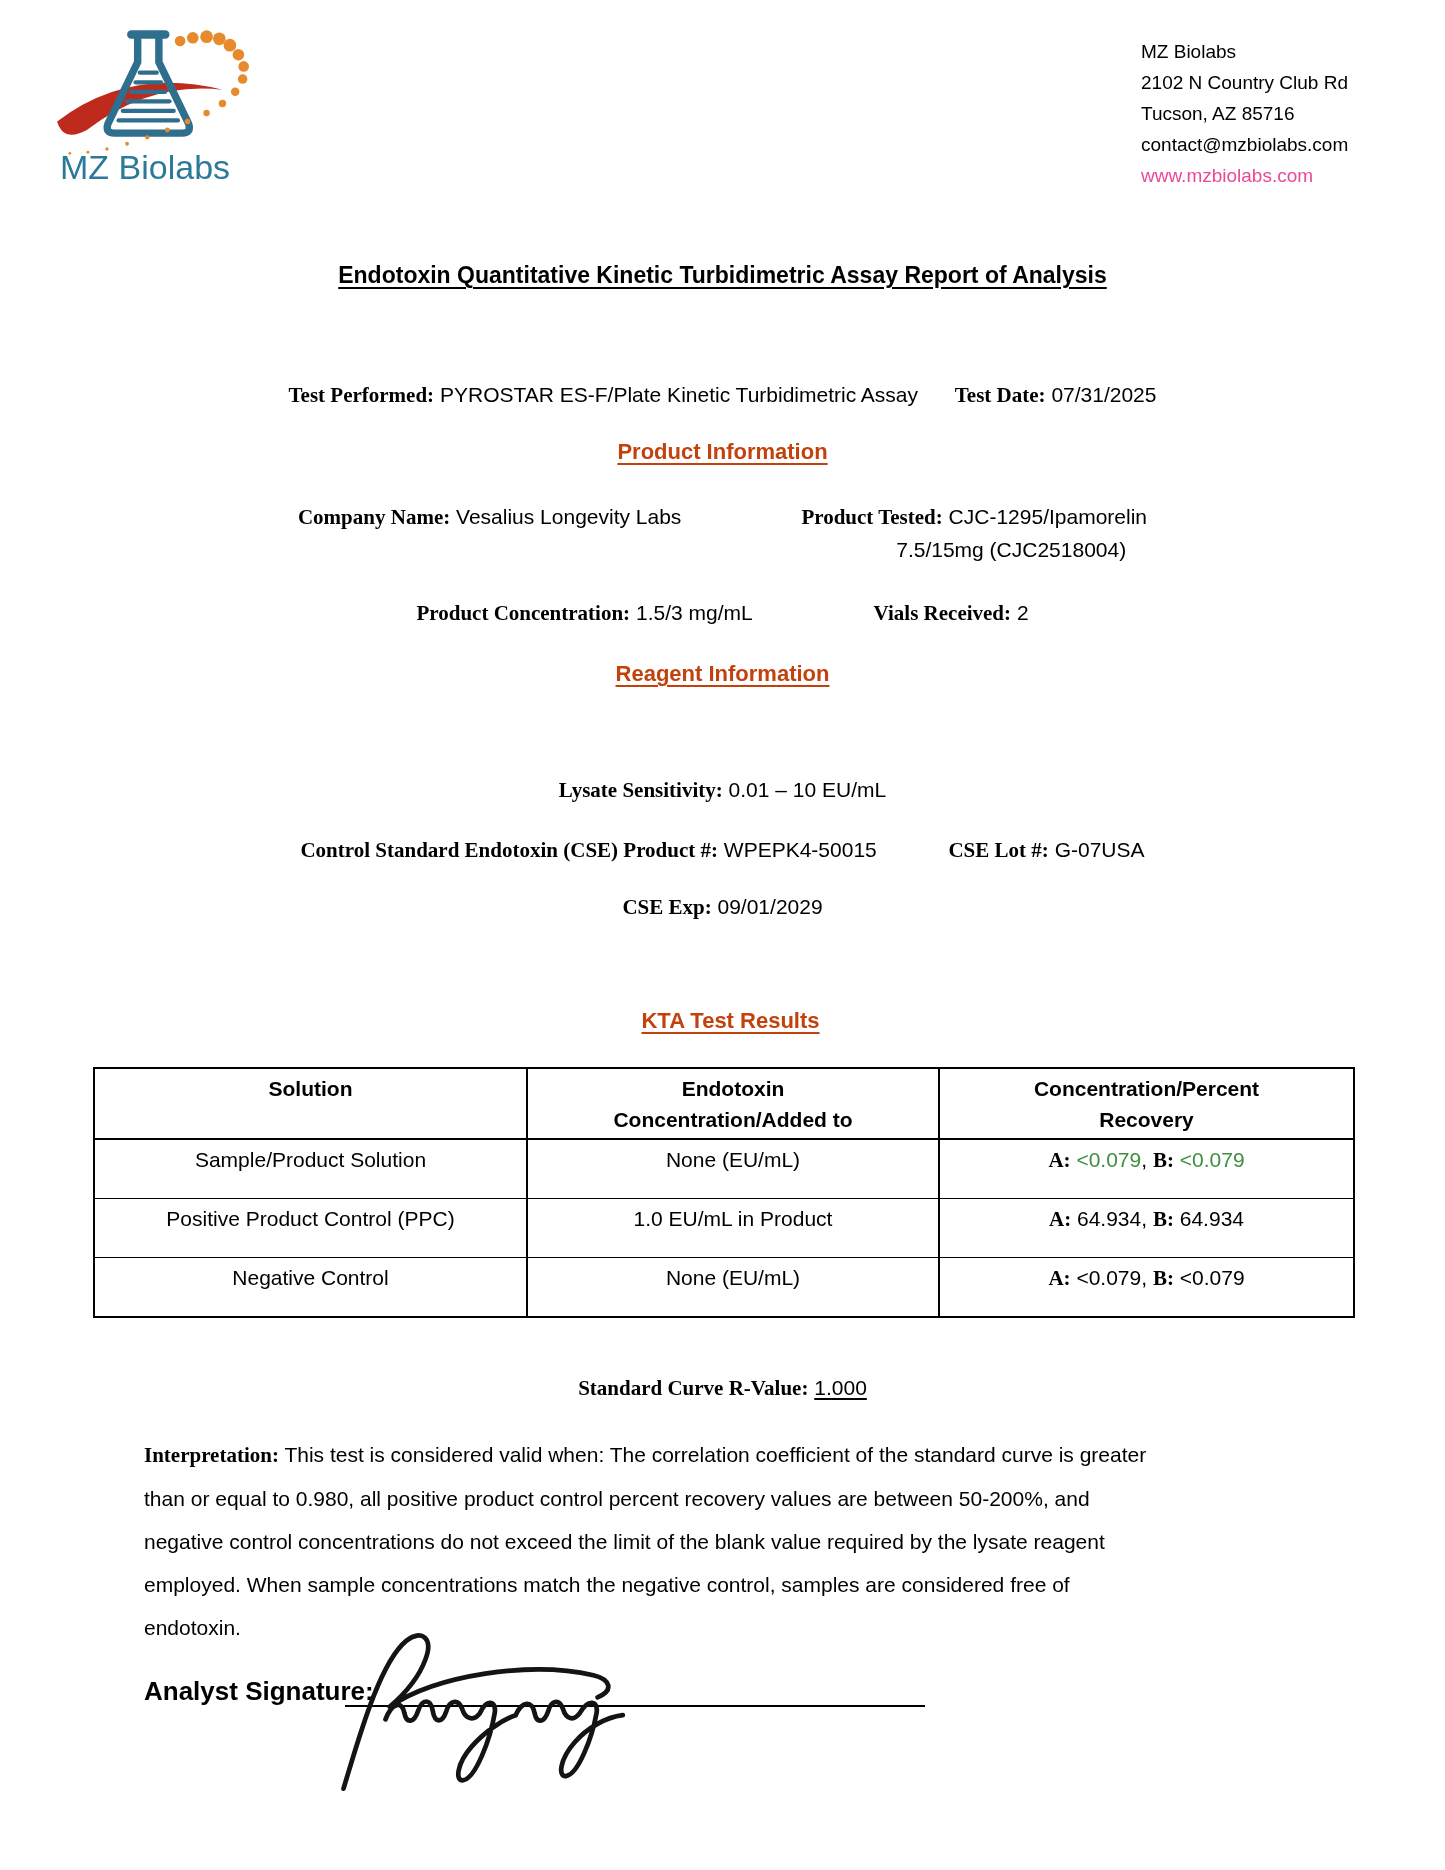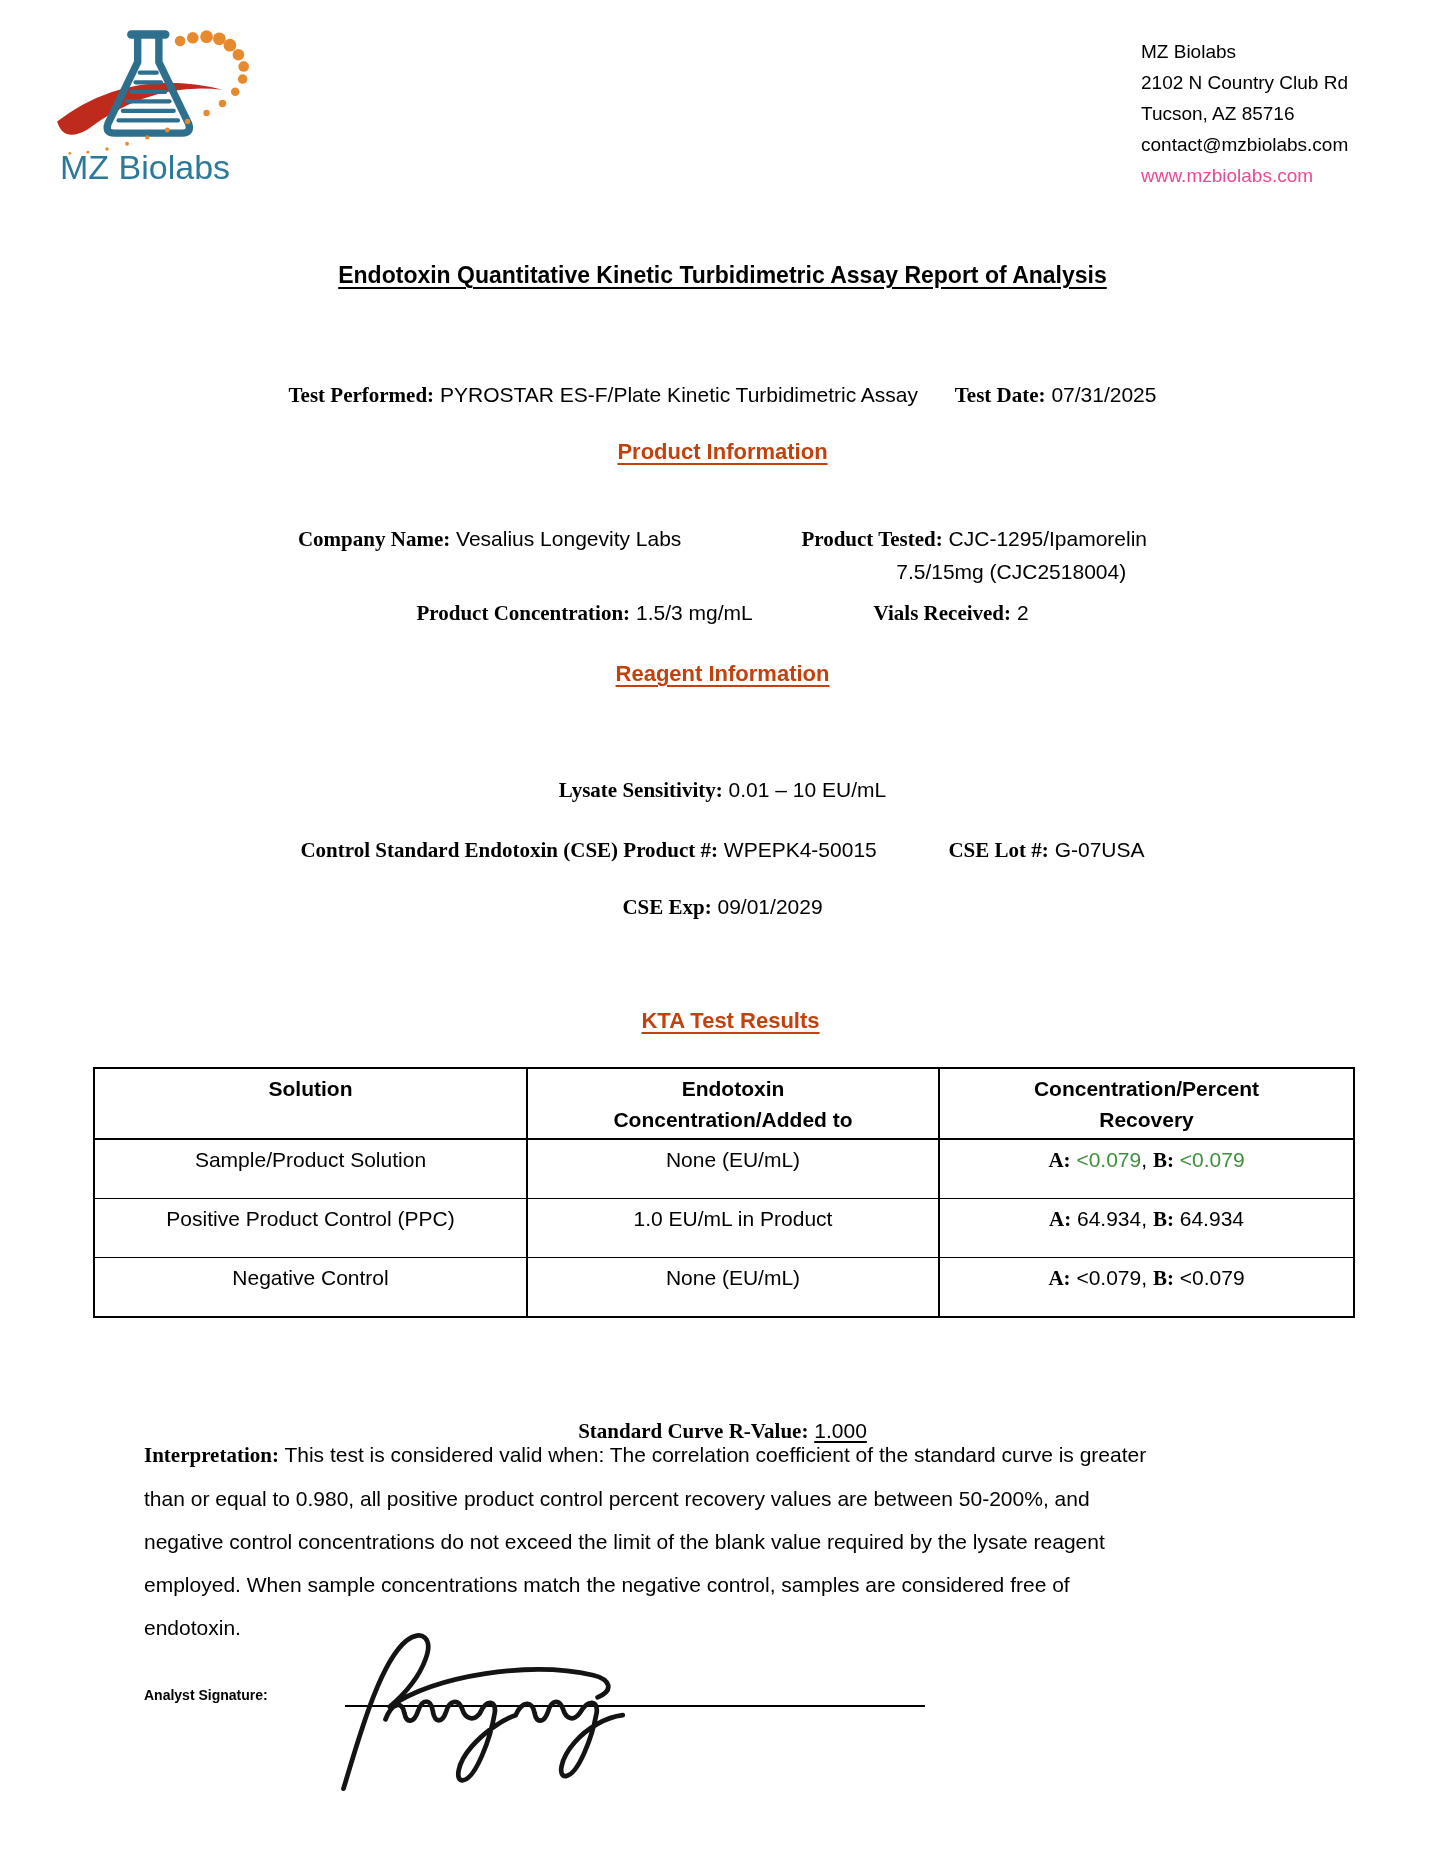--- a/index.html
+++ b/index.html
@@ -24,45 +24,45 @@
          text-underline-offset:4px;text-decoration-thickness:2px;}
 
   .sec{position:absolute;left:0;width:1445px;text-align:center;color:#c2410c;
        font-weight:bold;font-size:22px;text-decoration:underline;
        text-underline-offset:4px;text-decoration-thickness:2px;}
   .sec-product{top:439px;}
   .sec-reagent{top:661px;}
   .sec-kta{top:1008px;margin-left:8px;}
 
   .l-test{top:383px;}
-  .l-company{top:525px;display:flex;justify-content:center;align-items:flex-start;line-height:28px;}
+  .l-company{top:503px;display:flex;justify-content:center;align-items:flex-start;line-height:28px;}
   .prod-block{text-align:left;line-height:28px;}
   .prod-line2{margin-top:5px;text-align:center;padding-left:40px;margin-right:-34px;}
   .l-conc{top:601px;}
   .l-lysate{top:718px;}
   .l-sens{top:778px;}
   .l-cse{top:838px;}
   .l-cseexp{top:895px;}
-  .l-rvalue{top:1376px;margin-top:43px;}
+  .l-rvalue{top:1376px;}
   .u{text-decoration:underline;text-underline-offset:3px;}
 
   table.results{position:absolute;left:93px;top:1067px;width:1260px;
                 border-collapse:collapse;table-layout:fixed;border:2px solid #000;}
   table.results col.c1{width:433px;} table.results col.c2{width:412px;} table.results col.c3{width:415px;}
   table.results th{border:2px solid #000;font-size:21px;font-weight:bold;
                    vertical-align:top;text-align:center;height:64px;line-height:31px;padding-top:4px;}
   table.results td{border:1.6px solid #000;border-left:2px solid #000;border-right:2px solid #000;
                    font-size:21px;vertical-align:top;text-align:center;height:50px;
                    line-height:26px;padding-top:7px;}
   .val-green{color:#3F8F3F;}
 
   .interp{position:absolute;left:144px;top:1433px;width:1025px;
           font-size:21px;line-height:43px;text-align:left;}
 
-  .sig-label{position:absolute;left:144px;top:1676px;font-size:14px;font-weight:bold;margin-top:11px;}
+  .sig-label{position:absolute;left:144px;top:1676px;font-size:26px;font-weight:bold;}
   .sig-line{position:absolute;left:345px;top:1705px;width:580px;border-top:2px solid #000;height:0;}
   .sig-svg{position:absolute;left:312px;top:1622px;width:336px;height:180px;}
 </style>
 </head>
 <body>
 
 <div class="page">
 
   <svg class="logo-svg" viewBox="0 0 200 130" xmlns="http://www.w3.org/2000/svg">
     <path d="M 2 90 Q 70 38 158 60 Q 90 52 30 98 Q 8 110 2 90 Z" fill="#BE2A1B"></path>

